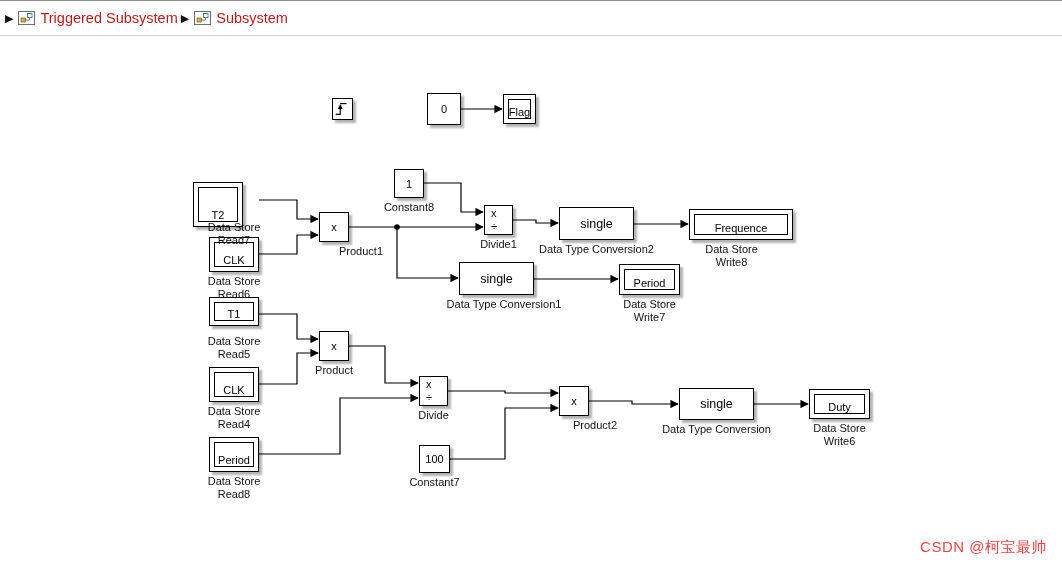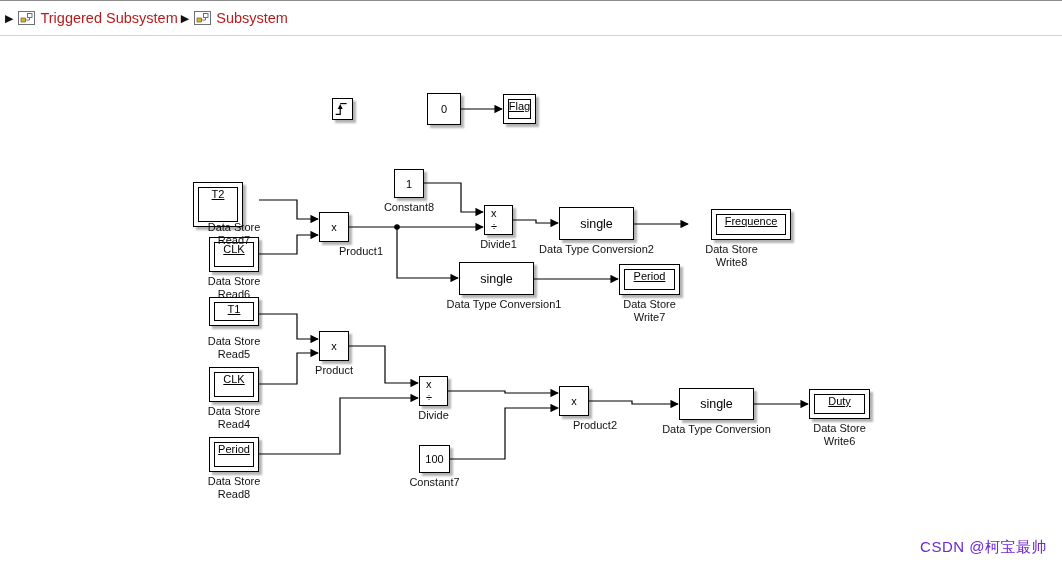--- a/index.html
+++ b/index.html
@@ -24,34 +24,34 @@
   .wire { fill:none; stroke:#000; stroke-width:1.2; }
 
   .block {
     position:absolute; background:#fff; border:1px solid #000; z-index:2;
     display:flex; align-items:center; justify-content:center;
     font-size:11px; color:#000;
     box-shadow:3px 3px 2px rgba(0,0,0,0.30);
   }
   .block.datastore { padding:4px; }
   .ds-inner { border:1px solid #000; width:100%; height:100%;
-    display:flex; align-items:flex-start; justify-content:center;text-decoration:underline; }
+    display:flex; align-items:flex-end; justify-content:center; }
   .block.conversion { font-size:12.5px; }
   .block.divide { flex-direction:column; align-items:flex-start; justify-content:center;
     padding-left:6px; line-height:13px; }
   .block.trigger { padding:0; }
 
   .block-label {
     position:absolute; transform:translateX(-50%); text-align:center;
     font-size:11px; line-height:13px; color:#111; z-index:3; white-space:pre-line;
   }
 
   .watermark {
     position:absolute; right:15px; bottom:7px; z-index:4;
-    font-size:15px; color:#6d28d9; letter-spacing:0.5px;
+    font-size:15px; color:#ef4444; letter-spacing:0.5px;
   }
 </style>
 </head>
 <body>
 
 <div id="page">
 
   <header class="breadcrumb-bar">
     <div class="crumb">
       <span class="caret">▶</span>
@@ -163,21 +163,21 @@
       <div class="block-label" style="left: 409px; top: 200px;">Constant8</div>
       <div class="block divide" style="left: 484px; top: 204px; width: 29px; height: 30px;">
         <span>x</span>
         <span>÷</span>
       </div>
       <div class="block-label" style="left: 498.5px; top: 237px;">Divide1</div>
       <div class="block conversion" style="left: 559px; top: 206px; width: 75px; height: 33px;">
         <span>single</span>
       </div>
       <div class="block-label" style="left: 596.5px; top: 242px; text-align: right;">Data Type Conversion2</div>
-      <div class="block datastore" style="left: 711px; top: 208px; width: 80px; height: 31px;">
+      <div class="block datastore" style="left: 689px; top: 208px; width: 104px; height: 31px;">
         <div class="ds-inner">
           <span>Frequence</span>
         </div>
       </div>
       <div class="block-label" style="left: 731.5px; top: 242px;">Data Store
 Write8</div>
       <div class="block conversion" style="left: 459px; top: 261px; width: 75px; height: 33px;">
         <span>single</span>
       </div>
       <div class="block-label" style="left: 504px; top: 297px;">Data Type Conversion1</div>

